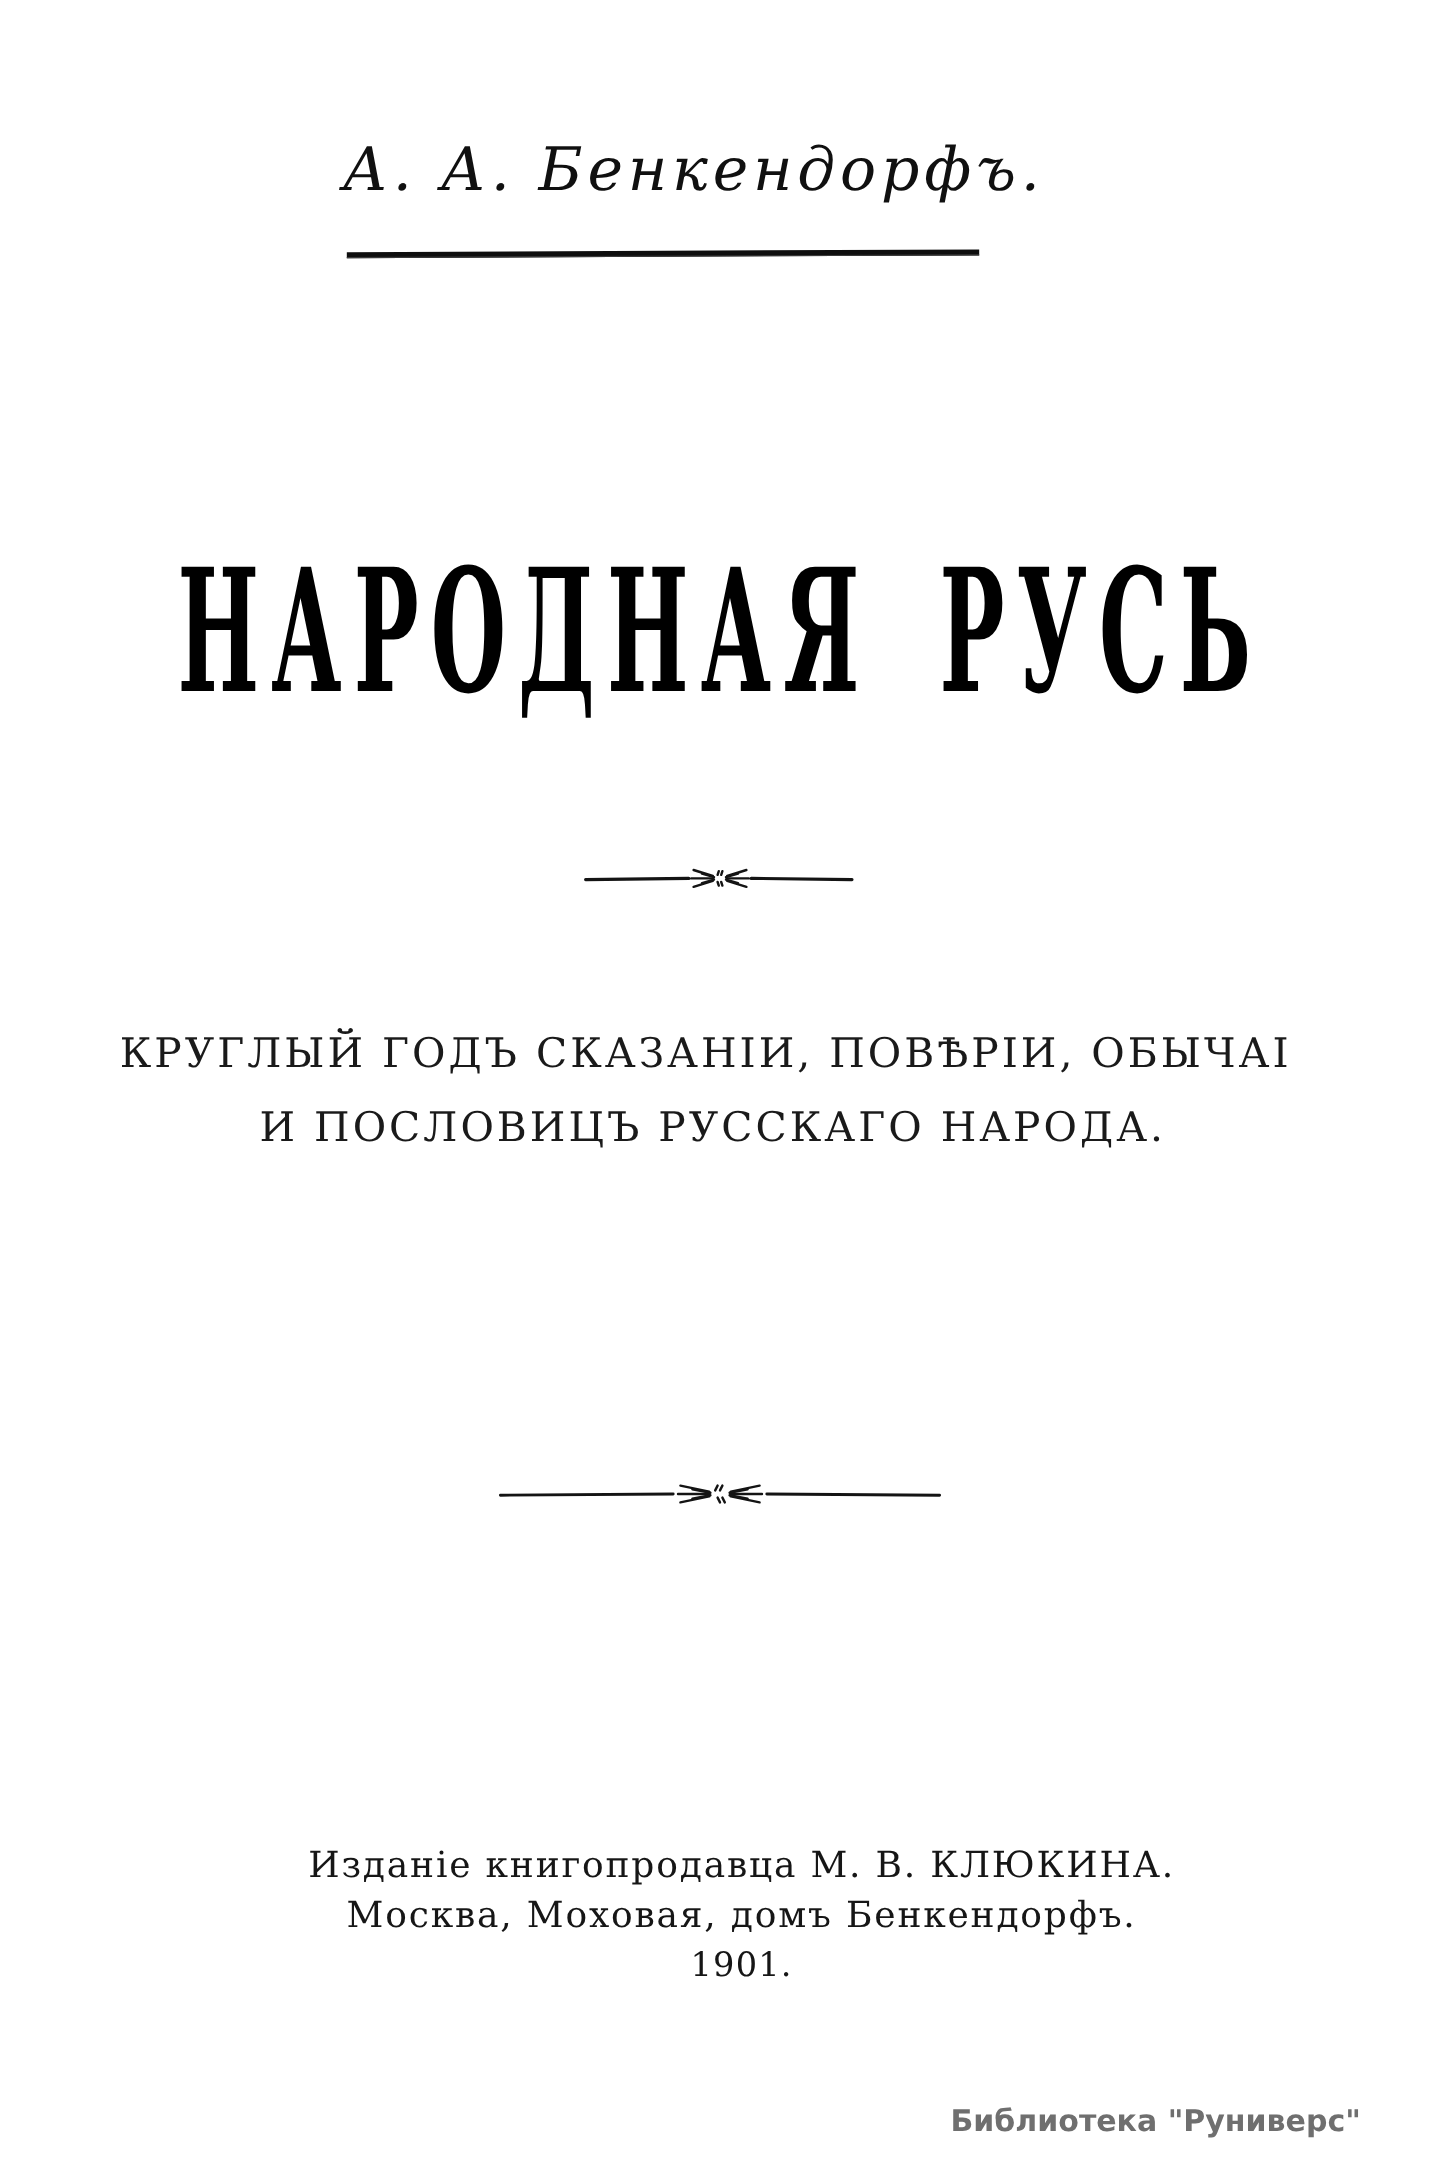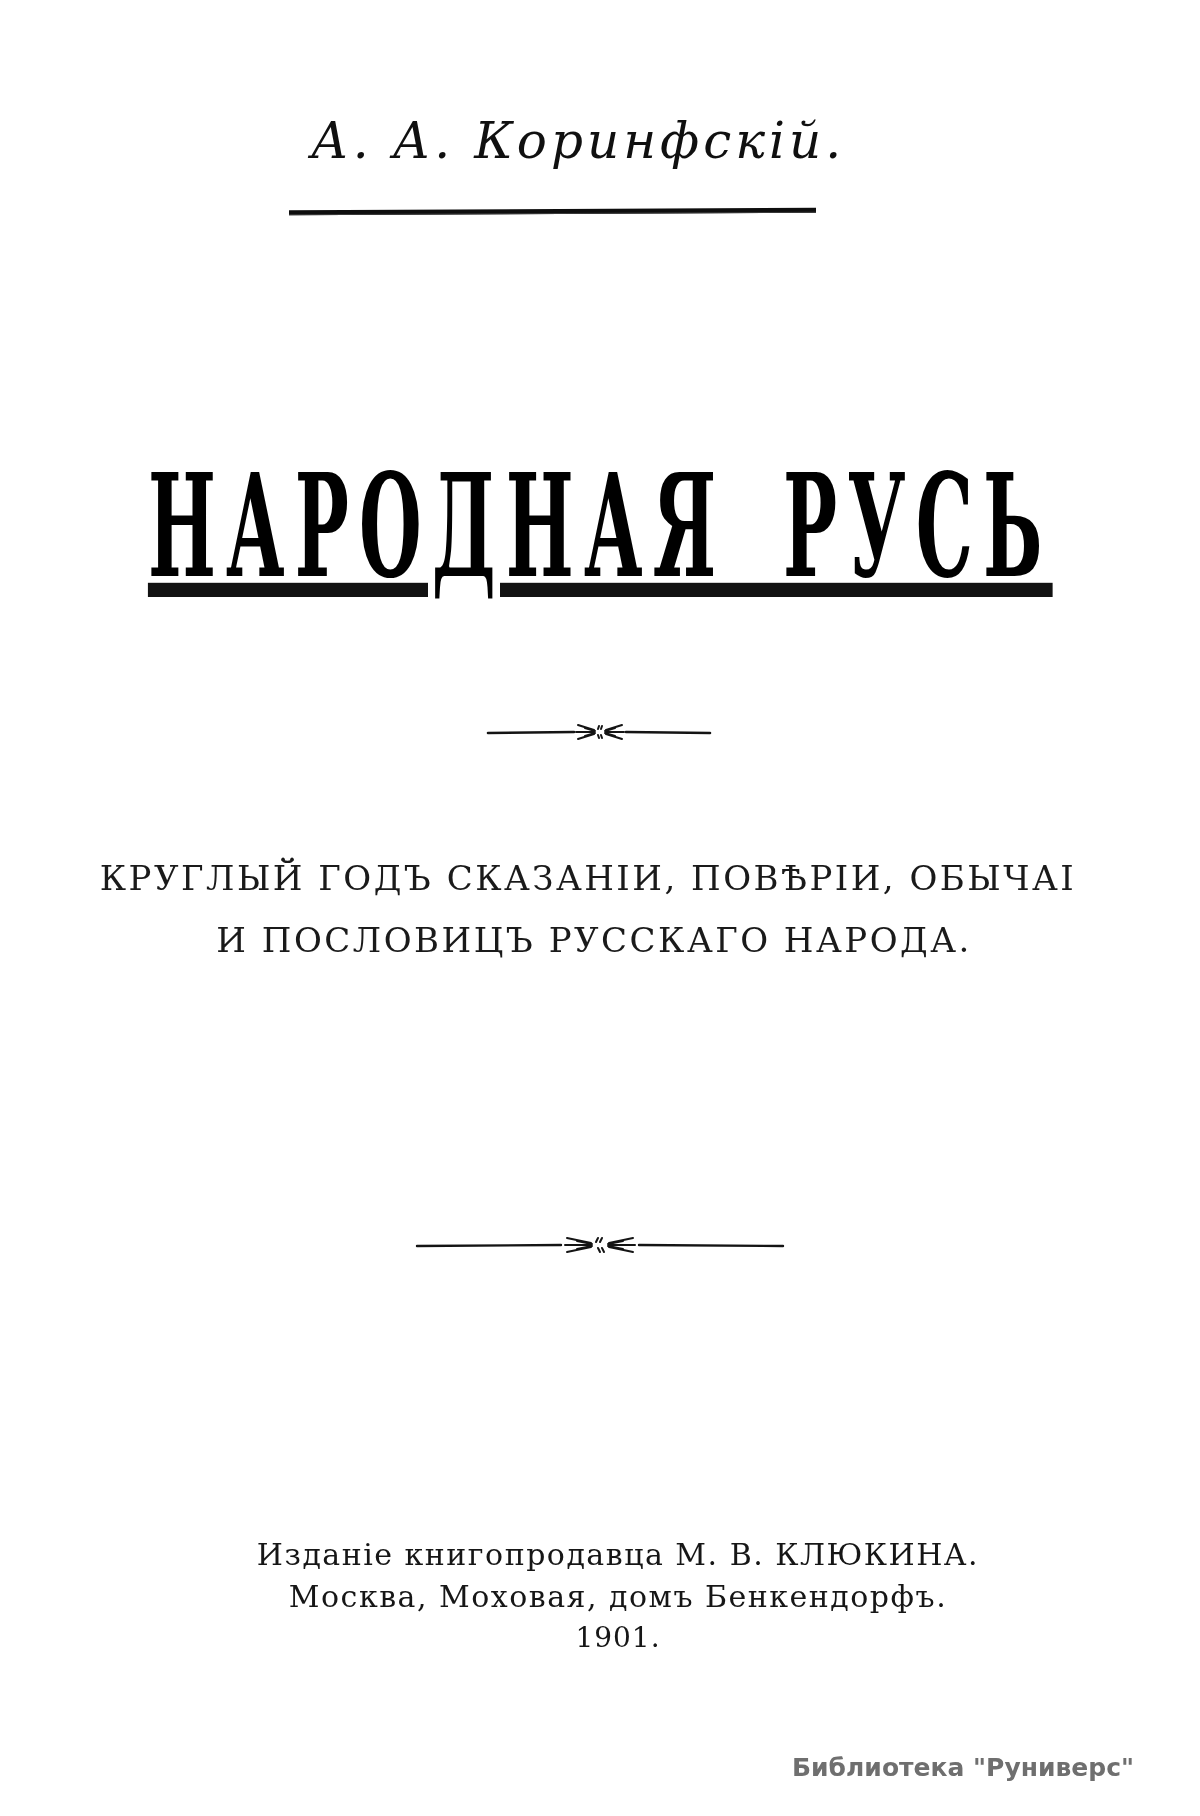--- a/index.html
+++ b/index.html
@@ -49,21 +49,20 @@
   
   .title-wrap {
     position: absolute;
     top: 438px;
     left: 0;
     width: 1200px;
     height: 175px;
     display: flex;
     align-items: center;
     justify-content: center;
-    text-decoration: underline;
   }
   .title {
     font-family: "DejaVu Serif", "Liberation Serif", serif;
     font-weight: 700;
     font-size: 100px;
     letter-spacing: 14px;
     word-spacing: 30px;
     white-space: nowrap;
     color: #000000;
     transform: scale(0.72, 1.42);
@@ -122,21 +121,21 @@
     color: #6f6f6f;
     white-space: nowrap;
   }
 </style>
 </head>
 <body>
 
 <div class="page">
 
   <div class="author-wrap">
-    <span class="author">А. А. Коринфскій.</span>
+    <span class="author">А. А. Бенкендорфъ.</span>
   </div>
   <div class="author-rule"></div>
 
   <div class="title-wrap">
     <h1 class="title">НАРОДНАЯ РУСЬ</h1>
   </div>
 
   <div class="divider divider-top">
     <svg width="228" height="28" viewBox="0 0 228 28">
       <g stroke="#141414" fill="none" stroke-linecap="round">

